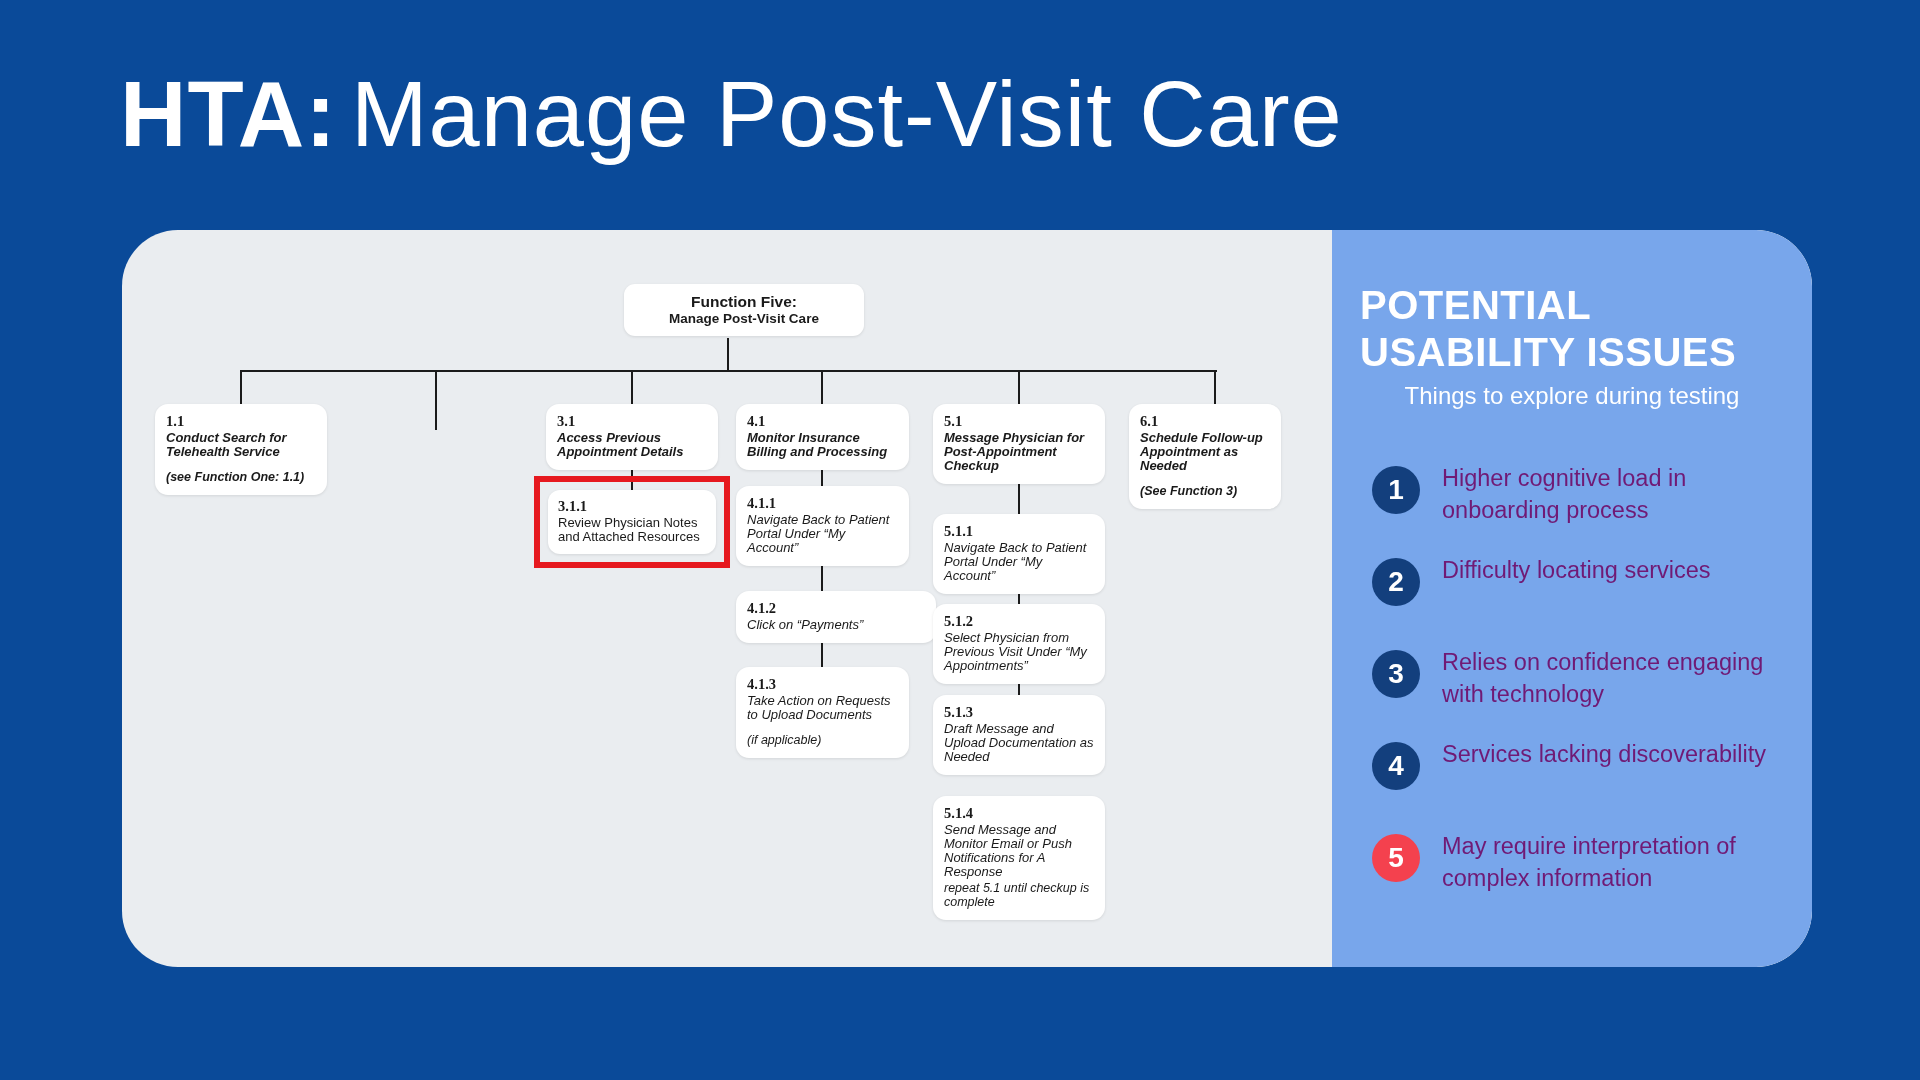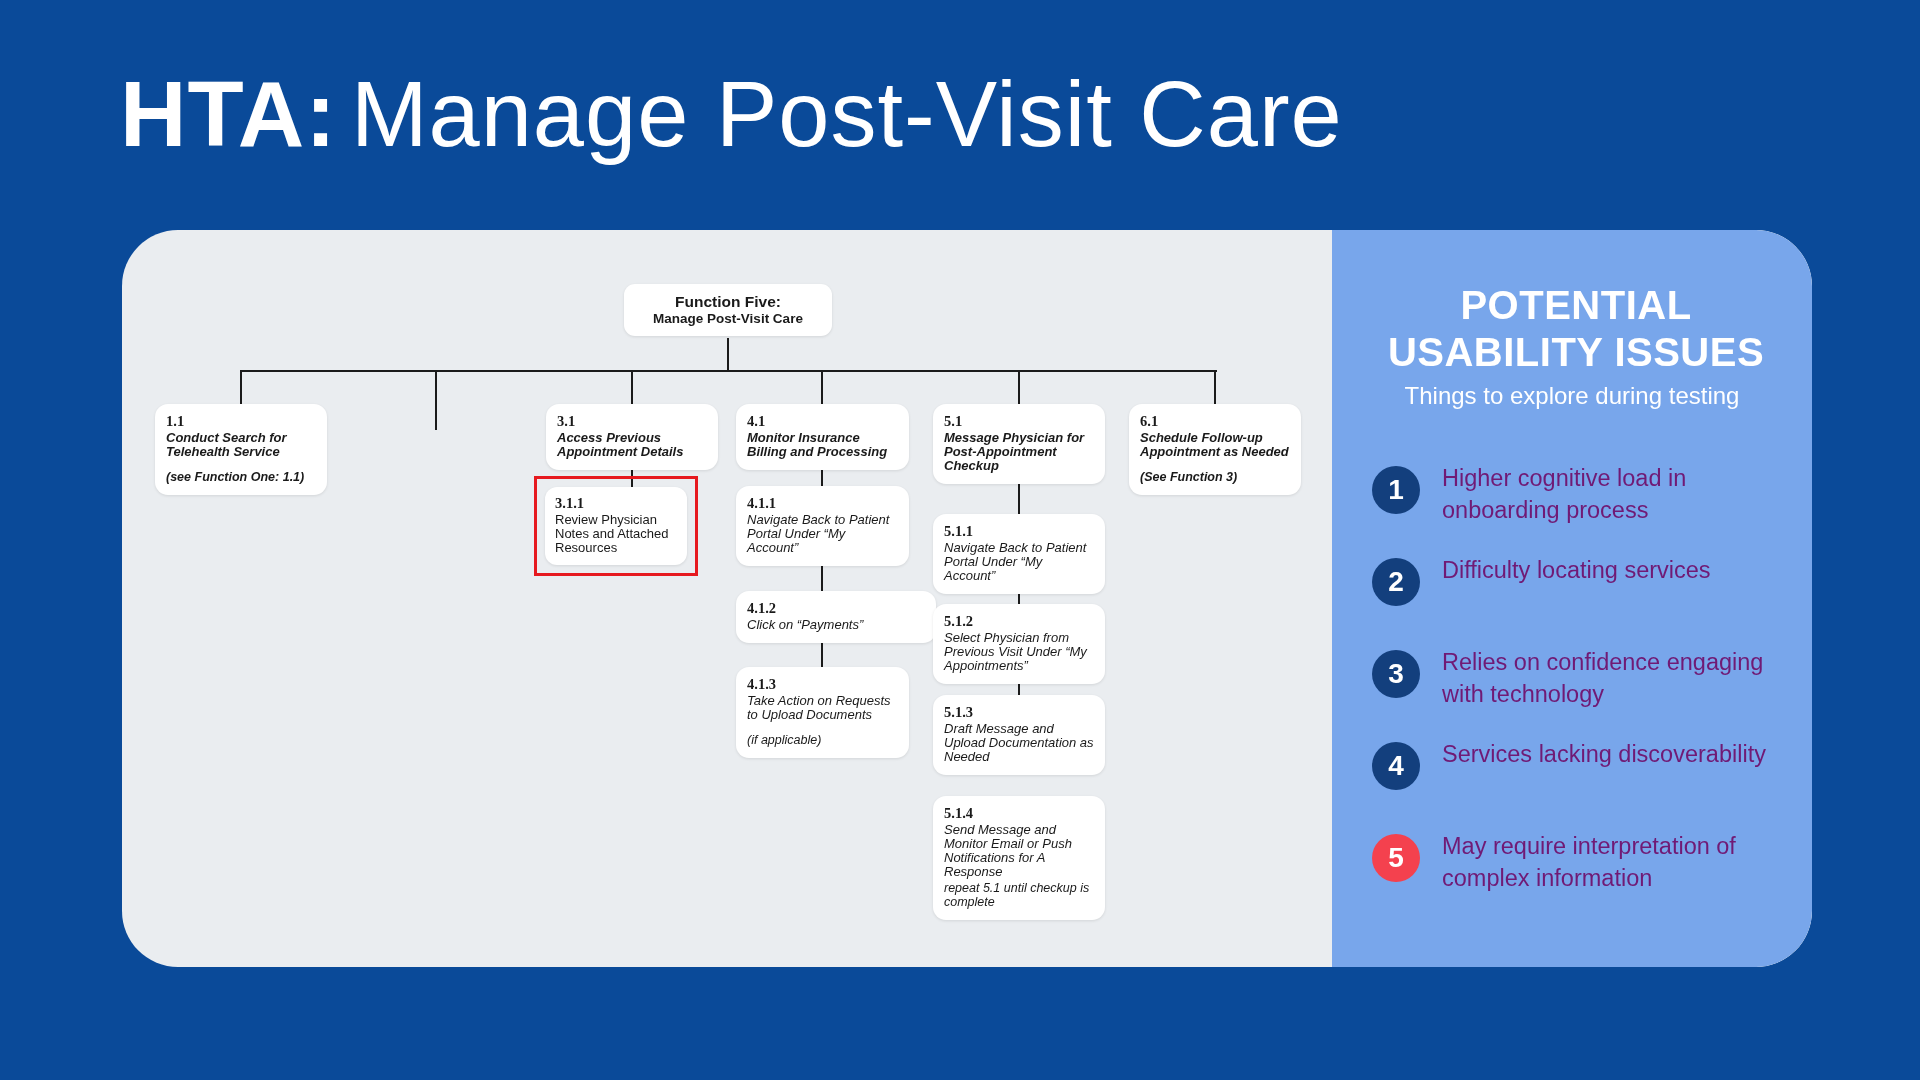--- a/index.html
+++ b/index.html
@@ -40,40 +40,40 @@
   }
   .node .num  { font-family:"Liberation Serif", serif; font-weight:700; font-size:14.5px; line-height:16px; margin-bottom:2px; }
   .node .txt  { font-size:13px; line-height:14px;font-style:italic; }
   .node.lvl1 .txt { font-weight:700; }
   .node .note { font-size:12.5px; line-height:14px; font-style:italic; margin-top:11px; }
   .node .note.nb { font-weight:700; }
   .node .note.tight { margin-top:2px; font-weight:400; }
 
   .root-node {
     position:absolute; z-index:1; background:#ffffff; border-radius:11px;
-    left:502px; top:54px; width:208px; padding:9px 6px 10px 6px; text-align:center;
+    left:502px; top:54px; width:240px; padding:9px 6px 10px 6px; text-align:center;
     box-shadow:0 1px 3px rgba(0,0,0,0.10);
   }
   .root-node .r1 { font-weight:700; font-size:15.5px; line-height:18px; }
   .root-node .r2 { font-weight:700; font-size:13.5px; line-height:15px; }
 
   .red-frame {
-    position:absolute; z-index:1; left:412px; top:246px; width:164px;
-    border:3px solid #14b8a6; padding:8px; background:transparent;
+    position:absolute; z-index:1; left:412px; top:246px; width:196px;
+    border:6px solid #14b8a6; padding:8px; background:transparent;
   }
   .red-frame .node-inner {
     background:#ffffff; border-radius:12px; padding:8px 10px 10px 10px;
     box-shadow:0 1px 3px rgba(0,0,0,0.10);
   }
   .red-frame .num { font-family:"Liberation Serif", serif; font-weight:700; font-size:14.5px; line-height:16px; margin-bottom:2px; }
   .red-frame .txt { font-size:13px; line-height:14px; }
 
   
   .sb-head {
-    position:absolute; top:52px; left:28px; right:20px; text-align:center;
+    position:absolute; top:52px; left:28px; right:20px; 
     color:#ffffff; font-weight:800; font-size:40px; line-height:47px; letter-spacing:0.5px;
   }
   .sb-sub {
     position:absolute; top:152px; left:20px; right:20px; text-align:center;
     color:#ffffff; font-weight:400; font-size:24px;
   }
   .issues {
     position:absolute; top:232px; left:40px; right:26px;
     display:flex; flex-direction:column; gap:27px;
   }
@@ -125,21 +125,21 @@
     <div class="node lvl1" style="left:614px; top:174px; width:173px;">
       <div class="num">4.1</div>
       <div class="txt">Monitor Insurance Billing and Processing</div>
     </div>
 
     <div class="node lvl1" style="left:811px; top:174px; width:172px;">
       <div class="num">5.1</div>
       <div class="txt">Message Physician for Post-Appointment Checkup</div>
     </div>
 
-    <div class="node lvl1" style="left:1007px; top:174px; width:172px;">
+    <div class="node lvl1" style="left:1007px; top:174px; width:152px;">
       <div class="num">6.1</div>
       <div class="txt">Schedule Follow-up Appointment as Needed</div>
       <div class="note nb">(See Function 3)</div>
     </div>
 
     <div class="red-frame" style="border-color: rgb(230, 25, 31);">
       <div class="node-inner">
         <div class="num">3.1.1</div>
         <div class="txt">Review Physician Notes and Attached Resources</div>
       </div>

